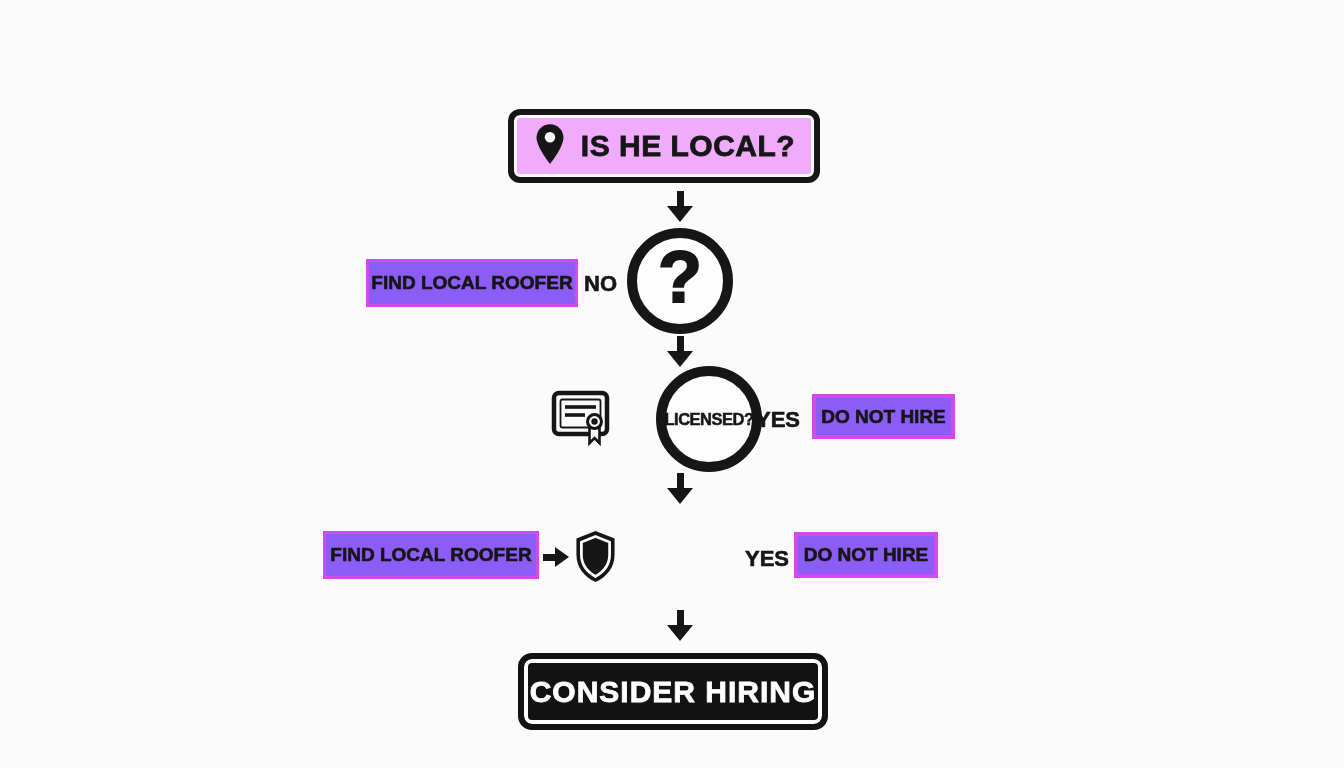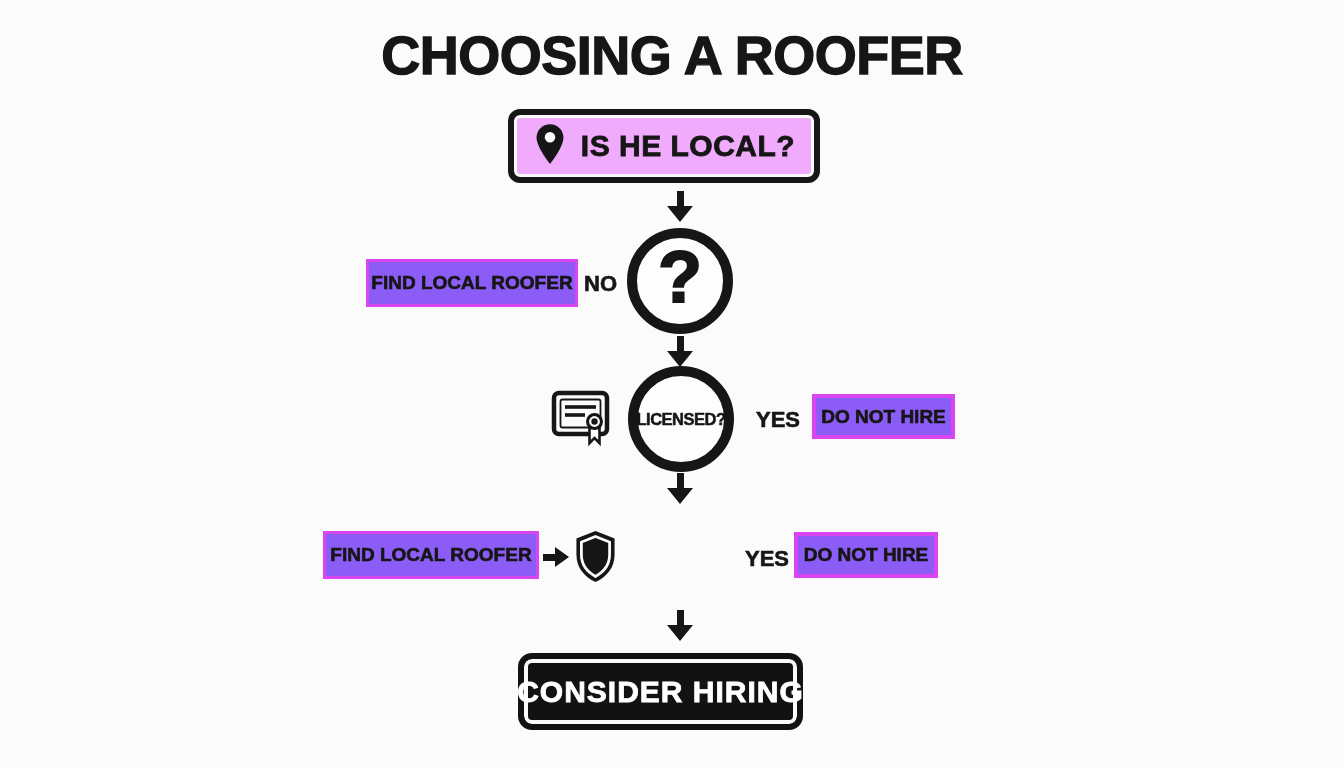--- a/index.html
+++ b/index.html
@@ -63,21 +63,21 @@
     text-align: center;
   }
   .q-circle  { left: 627px; top: 228px; }
   .q-circle .qmark {
     font-size: 72px;
     font-weight: 800;
     line-height: 1;
     padding-bottom: 8px;
     -webkit-text-stroke: 2px #161616;
   }
-  .licensed-circle { left: 628px; top: 366px; font-size: 16.5px; font-weight: 800; letter-spacing: -0.5px; }
+  .licensed-circle { left: 656px; top: 366px; font-size: 16.5px; font-weight: 800; letter-spacing: -0.5px; }
   .insured-circle  { left: 627px; top: 505px; font-size: 18.5px; font-weight: 800; letter-spacing: -0.5px; }
   .circle .ctext { -webkit-text-stroke: 0.5px #161616; white-space: nowrap; }
 
   
   .gray-box {
     position: absolute;
     box-sizing: border-box;
     background: #8b5cf6;
     border: 3px solid #d946ef;
     display: flex;
@@ -140,21 +140,21 @@
 
   
   .icon-abs { position: absolute; line-height: 0; }
   .cert-icon   { left: 551px; top: 390px; }
   .shield-icon { left: 572px; top: 530px; }
 
   
   .consider-box {
     position: absolute;
     left: 518px; top: 653px;
-    width: 285px; height: 77px;
+    width: 310px; height: 77px;
     box-sizing: border-box;
     background: #121212;
     border: 6px solid #121212;
     border-radius: 14px;
     box-shadow: inset 0 0 0 4px #fbfbfb;
     display: flex;
     align-items: center;
     justify-content: center;
   }
   .consider-box .label {
@@ -164,21 +164,20 @@
     letter-spacing: 1px;
     -webkit-text-stroke: 0.8px #ffffff;
     white-space: nowrap;
   }
 </style>
 </head>
 <body>
 
 <div class="canvas">
 
-  <div class="title">CHOOSING A ROOFER</div>
 
   <div class="hero-box">
     <span class="icon">
       <svg width="34" height="44" viewBox="0 0 24 30">
         <path d="M12 1C6.7 1 2.5 5.2 2.5 10.4 2.5 17.4 12 29 12 29s9.5-11.6 9.5-18.6C21.5 5.2 17.3 1 12 1z" fill="#161616"></path>
         <circle cx="12" cy="10.2" r="3.7" fill="#fdfdfd"></circle>
       </svg>
     </span>
     <span class="label">IS HE LOCAL?</span>
   </div>

